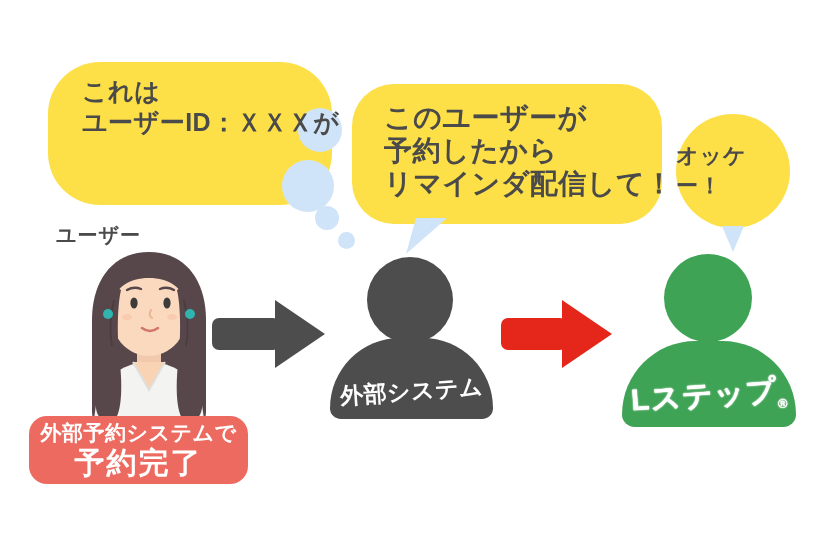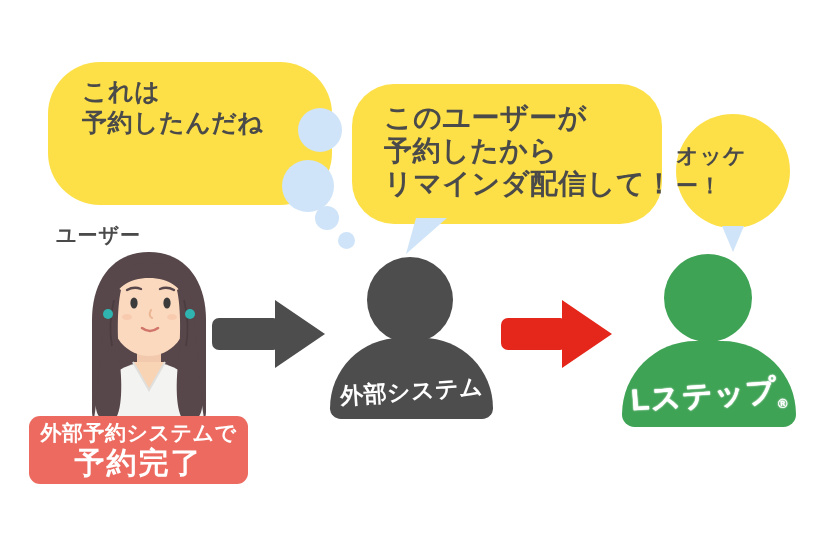--- a/index.html
+++ b/index.html
@@ -30,21 +30,21 @@
   .ok-bubble{left:676px;top:114px;width:114px;height:114px;border-radius:50%;
     display:flex;align-items:center;justify-content:center;}
   .ok-text{font-size:22px;font-weight:bold;letter-spacing:1px;}
 
   
   .user-label{position:absolute;left:56px;top:222px;width:180px;text-align:left;
     font-size:20px;font-weight:bold;letter-spacing:1px;}
   .avatar-svg{position:absolute;left:63px;top:246px;}
 
   .banner{position:absolute;left:29px;top:416px;width:219px;height:68px;
-    background:#EC6A5F;border-radius:11px;color:#fff;text-align:center;
+    background:#EC6A5F;border-radius:18px;color:#fff;text-align:center;
     display:flex;flex-direction:column;align-items:center;justify-content:center;}
   .banner-line1{font-size:21px;font-weight:bold;line-height:26px;letter-spacing:.5px;}
   .banner-line2{font-size:30px;font-weight:bold;line-height:34px;letter-spacing:2px;text-align:right;}
 
   
   .p-head{position:absolute;border-radius:50%;}
   .p-body{position:absolute;display:flex;align-items:center;justify-content:center;}
   .gray .p-head{left:367px;top:257px;width:86px;height:86px;background:#4D4D4D;}
   .gray .p-body{left:330px;top:338px;width:163px;height:81px;background:#4D4D4D;
     border-radius:78px 78px 12px 12px;}
@@ -64,21 +64,21 @@
 </head>
 <body>
 
 <div class="canvas">
 
   <div class="bubble thought-cloud"></div>
   <div class="cloud-bump bump-r"></div>
   <div class="cloud-bump bump-br"></div>
   <div class="thought-text">
     <div>これは</div>
-    <div>予約したんだね</div>
+    <div>ユーザーID：ＸＸＸが</div>
   </div>
   <div class="dot dot1"></div>
   <div class="dot dot2"></div>
 
   <div class="bubble speech-main"></div>
   <svg class="tail" style="left:403px;top:218px;" width="44" height="37" viewBox="0 0 44 37">
     <polygon points="3,36 13,0 44,0" fill="#CFE4F8"></polygon>
   </svg>
   <div class="speech-text">
     <div>このユーザーが</div>

